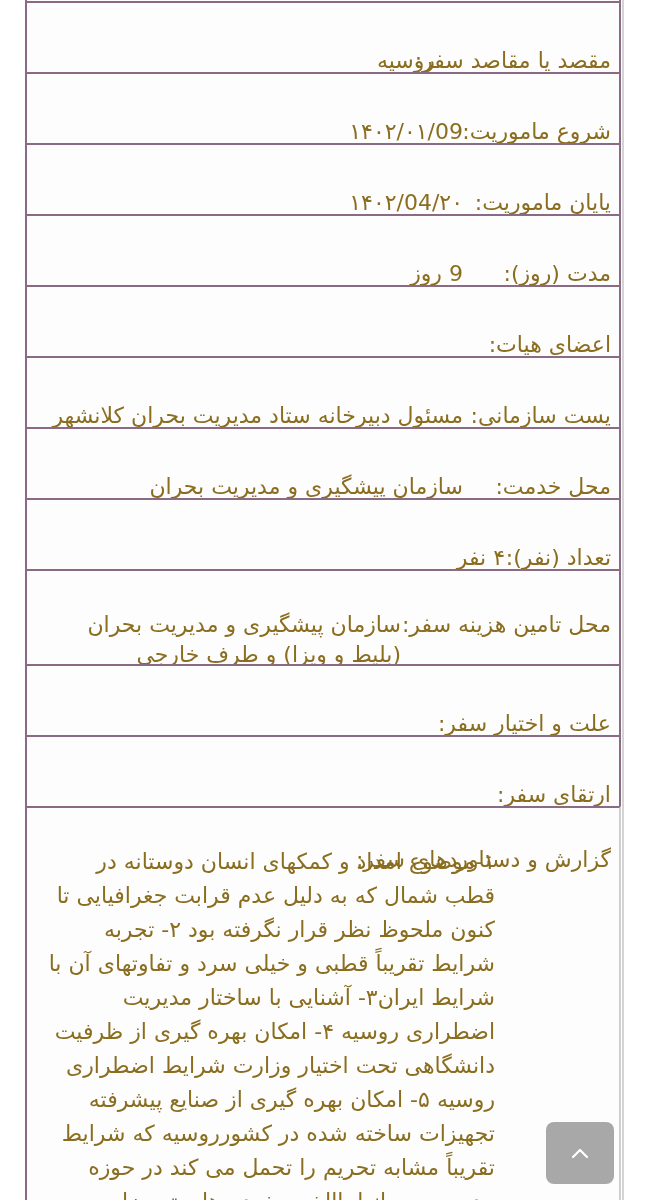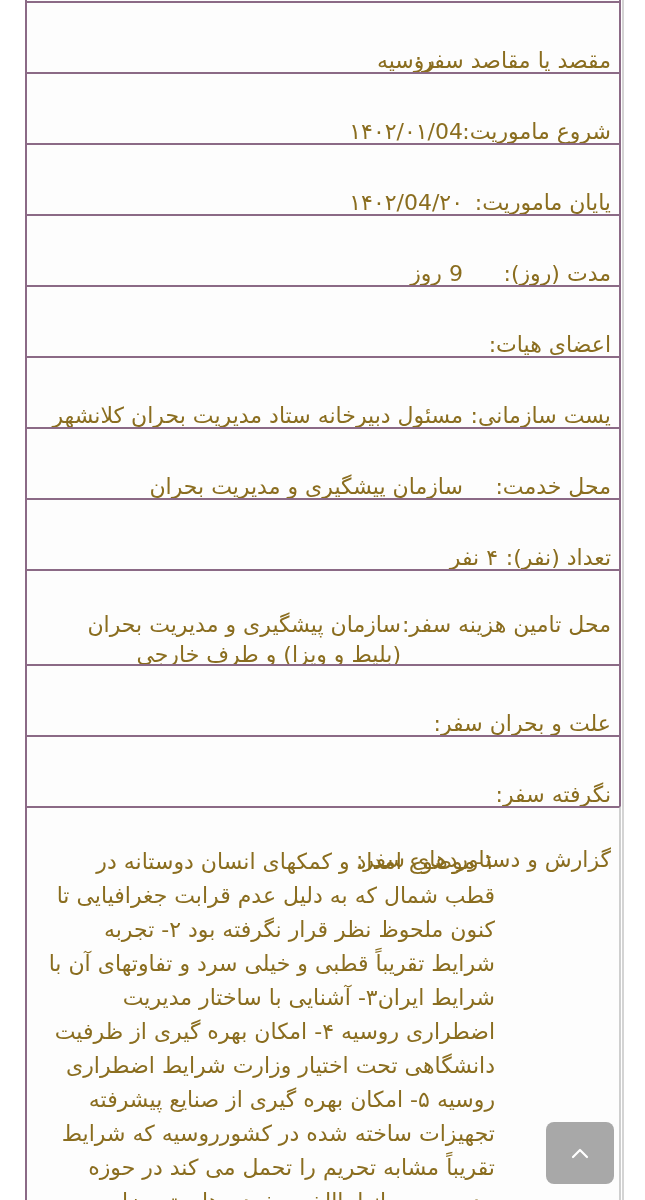--- a/index.html
+++ b/index.html
@@ -54,21 +54,21 @@
 <div class="table">
   <div class="row"></div>
 
   <div class="row">
     <span class="label">مقصد یا مقاصد سفر:</span>
     <span class="value" style="right:184px">روسیه</span>
   </div>
 
   <div class="row">
     <span class="label">شروع ماموریت:</span>
-    <span class="value" style="right:156px">۱۴۰۲/۰۱/04</span>
+    <span class="value" style="right:156px">۱۴۰۲/۰۱/09</span>
   </div>
 
   <div class="row">
     <span class="label">پایان ماموریت:</span>
     <span class="value" style="right:156px">۱۴۰۲/04/۲۰</span>
   </div>
 
   <div class="row">
     <span class="label">مدت (روز):</span>
     <span class="value" style="right:156px">9 روز</span>
@@ -83,34 +83,34 @@
     <span class="value" style="right:156px">مسئول دبیرخانه ستاد مدیریت بحران کلانشهر تهران</span>
   </div>
 
   <div class="row">
     <span class="label">محل خدمت:</span>
     <span class="value" style="right:156px">سازمان پیشگیری و مدیریت بحران</span>
   </div>
 
   <div class="row">
     <span class="label">تعداد (نفر):</span>
-    <span class="value" style="right:121px">۴ نفر</span>
+    <span class="value" style="right:114px">۴ نفر</span>
   </div>
 
   <div class="row tall">
     <span class="label" style="top:16px">محل تامین هزینه سفر:</span>
     <span class="value" style="right:218px; top:16px; width:360px;">سازمان پیشگیری و مدیریت بحران (بلیط و ویزا) و طرف خارجی</span>
   </div>
 
   <div class="row">
-    <span class="label">علت و بحران سفر:</span>
+    <span class="label">علت و اختیار سفر:</span>
   </div>
 
   <div class="row">
-    <span class="label">نگرفته سفر:</span>
+    <span class="label">ارتقای سفر:</span>
     <span class="value" style="right:156px"></span>
   </div>
 
   <div class="row report">
     <span class="label">گزارش و دستاوردهای سفر:</span>
     <span class="value">۱-موضوع امداد و کمکهای انسان دوستانه در قطب شمال که به دلیل عدم قرابت جغرافیایی تا کنون ملحوظ نظر قرار نگرفته بود ۲- تجربه شرایط تقریباً قطبی و خیلی سرد و تفاوتهای آن با شرایط ایران۳- آشنایی با ساختار مدیریت اضطراری روسیه ۴- امکان بهره گیری از ظرفیت دانشگاهی تحت اختیار وزارت شرایط اضطراری روسیه ۵- امکان بهره گیری از صنایع پیشرفته تجهیزات ساخته شده در کشورروسیه که شرایط تقریباً مشابه تحریم را تحمل می کند در حوزه مدیریت بحرانها باالخص خودروها و تجهیزات اشاره شده در متن این گزارش۶-مکان هم افزایی در امور انسان دوستانه با کشورهای حوزه شمال ایران ۷- امکان ارتقای ارتباطات آکادمیک و اجرایی عملیاتی با کشور روسیه در قالب های گوناگون ۸- ارتقای</span>
   </div>
 </div>
 
 <div class="scroll-top">

